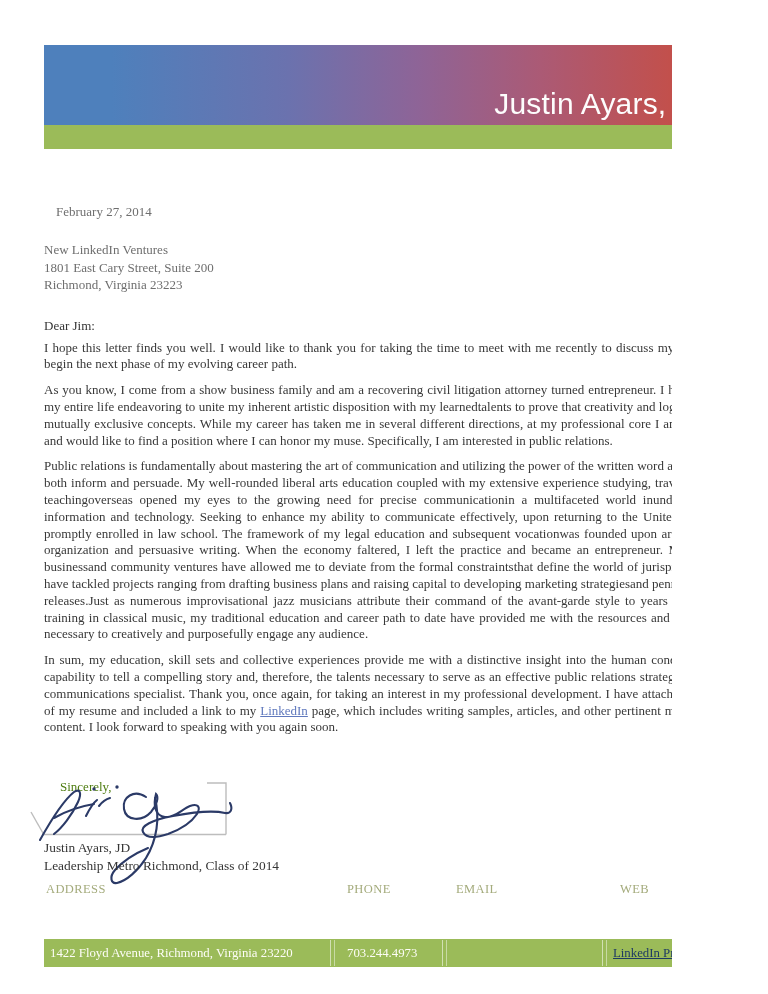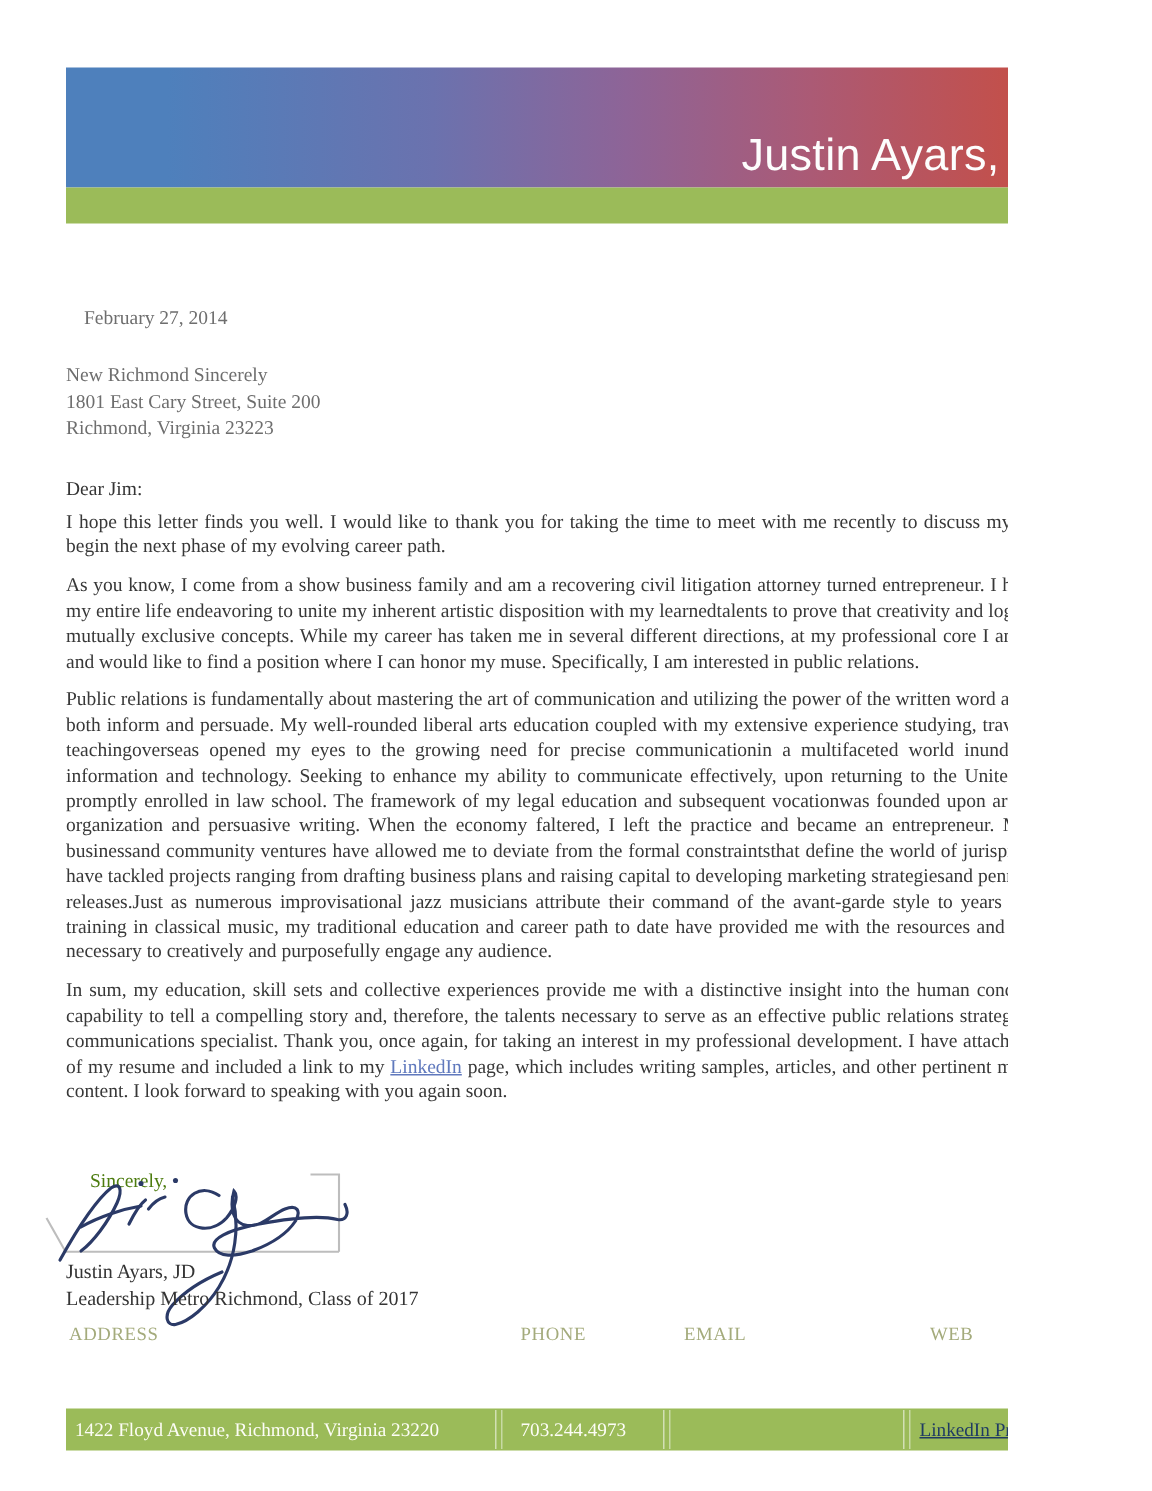--- a/index.html
+++ b/index.html
@@ -63,21 +63,21 @@
 <div class="page">
 
   <div class="header-band">
     <div class="header-title">Justin Ayars, JD</div>
   </div>
   <div class="green-bar-top"></div>
 
   <div class="letter">
     <p class="date-line">February 27, 2014</p>
     <div>
-      <div class="recipient-line">New Richmond Sincerely</div>
+      <div class="recipient-line">New LinkedIn Ventures</div>
       <div class="recipient-line">1801 East Cary Street, Suite 200</div>
       <div class="recipient-line">Richmond, Virginia 23223</div>
     </div>
     <p class="salutation">Dear Jim:</p>
     <p class="para">I hope this letter finds you well. I would like to thank you for taking the time to meet with me recently to discuss my desire to begin the next phase of my evolving career path.</p>
     <p class="para">As you know, I come from a show business family and am a recovering civil litigation attorney turned entrepreneur. I have spent my entire life endeavoring to unite my inherent artistic disposition with my learnedtalents to prove that creativity and logic are not mutually exclusive concepts. While my career has taken me in several different directions, at my professional core I am a writer and would like to find a position where I can honor my muse. Specifically, I am interested in public relations.</p>
     <p class="para">Public relations is fundamentally about mastering the art of communication and utilizing the power of the written word as a tool to both inform and persuade. My well-rounded liberal arts education coupled with my extensive experience studying, traveling and teachingoverseas opened my eyes to the growing need for precise communicationin a multifaceted world inundated with information and technology. Seeking to enhance my ability to communicate effectively, upon returning to the United States I promptly enrolled in law school. The framework of my legal education and subsequent vocationwas founded upon articulation, organization and persuasive writing. When the economy faltered, I left the practice and became an entrepreneur. My recent businessand community ventures have allowed me to deviate from the formal constraintsthat define the world of jurisprudence. I have tackled projects ranging from drafting business plans and raising capital to developing marketing strategiesand penning press releases.Just as numerous improvisational jazz musicians attribute their command of the avant-garde style to years of formal training in classical music, my traditional education and career path to date have provided me with the resources and resilience necessary to creatively and purposefully engage any audience.</p>
     <p class="para"><span>In sum, my education, skill sets and collective experiences provide me with a distinctive insight into the human condition, the capability to tell a compelling story and, therefore, the talents necessary to serve as an effective public relations strategist and/or communications specialist. Thank you, once again, for taking an interest in my professional development. I have attached a copy of my resume and included a link to my </span><a class="inline-link">LinkedIn</a><span> page, which includes writing samples, articles, and other pertinent multimedia content. I look forward to speaking with you again soon.</span></p>
   </div>
 
@@ -99,21 +99,21 @@
       <path d="M 116,21 C 104,13 92,21 94,33 C 96,45 112,46 121,36 C 127,29 129,21 126,18 C 123,29 125,40 135,41 C 145,42 152,33 160,30 C 168,27 171,31 167,38 C 161,47 149,54 138,58 C 126,62 116,62 113,56 C 110,50 122,44 143,40 C 164,36 183,34 195,37 C 201,38 203,33 200,27"></path>
       <path d="M 125,22 C 130,42 127,64 116,82 C 108,95 96,105 87,107 C 81,108 79,101 85,94 C 93,85 106,77 118,72"></path>
     </g>
     <g fill="#2b3a67" stroke="none">
       <circle cx="64" cy="13" r="1.7"></circle>
       <circle cx="87" cy="11" r="1.7"></circle>
     </g>
   </svg>
 
   <p class="signer-name">Justin Ayars, JD</p>
-  <p class="signer-title">Leadership Metro Richmond, Class of 2017</p>
+  <p class="signer-title">Leadership Metro Richmond, Class of 2014</p>
 
   <span class="footer-label" style="left:46px;">ADDRESS</span>
   <span class="footer-label" style="left:347px;">PHONE</span>
   <span class="footer-label" style="left:456px;">EMAIL</span>
   <span class="footer-label" style="left:620px;">WEB</span>
 
   <div class="footer-bar">
     <span class="footer-cell" style="left:6px;">1422 Floyd Avenue, Richmond, Virginia 23220</span>
     <span class="footer-cell" style="left:303px;">703.244.4973</span>
     <span class="footer-cell" style="left:569px;"><a class="footer-link">LinkedIn Profile</a></span>

